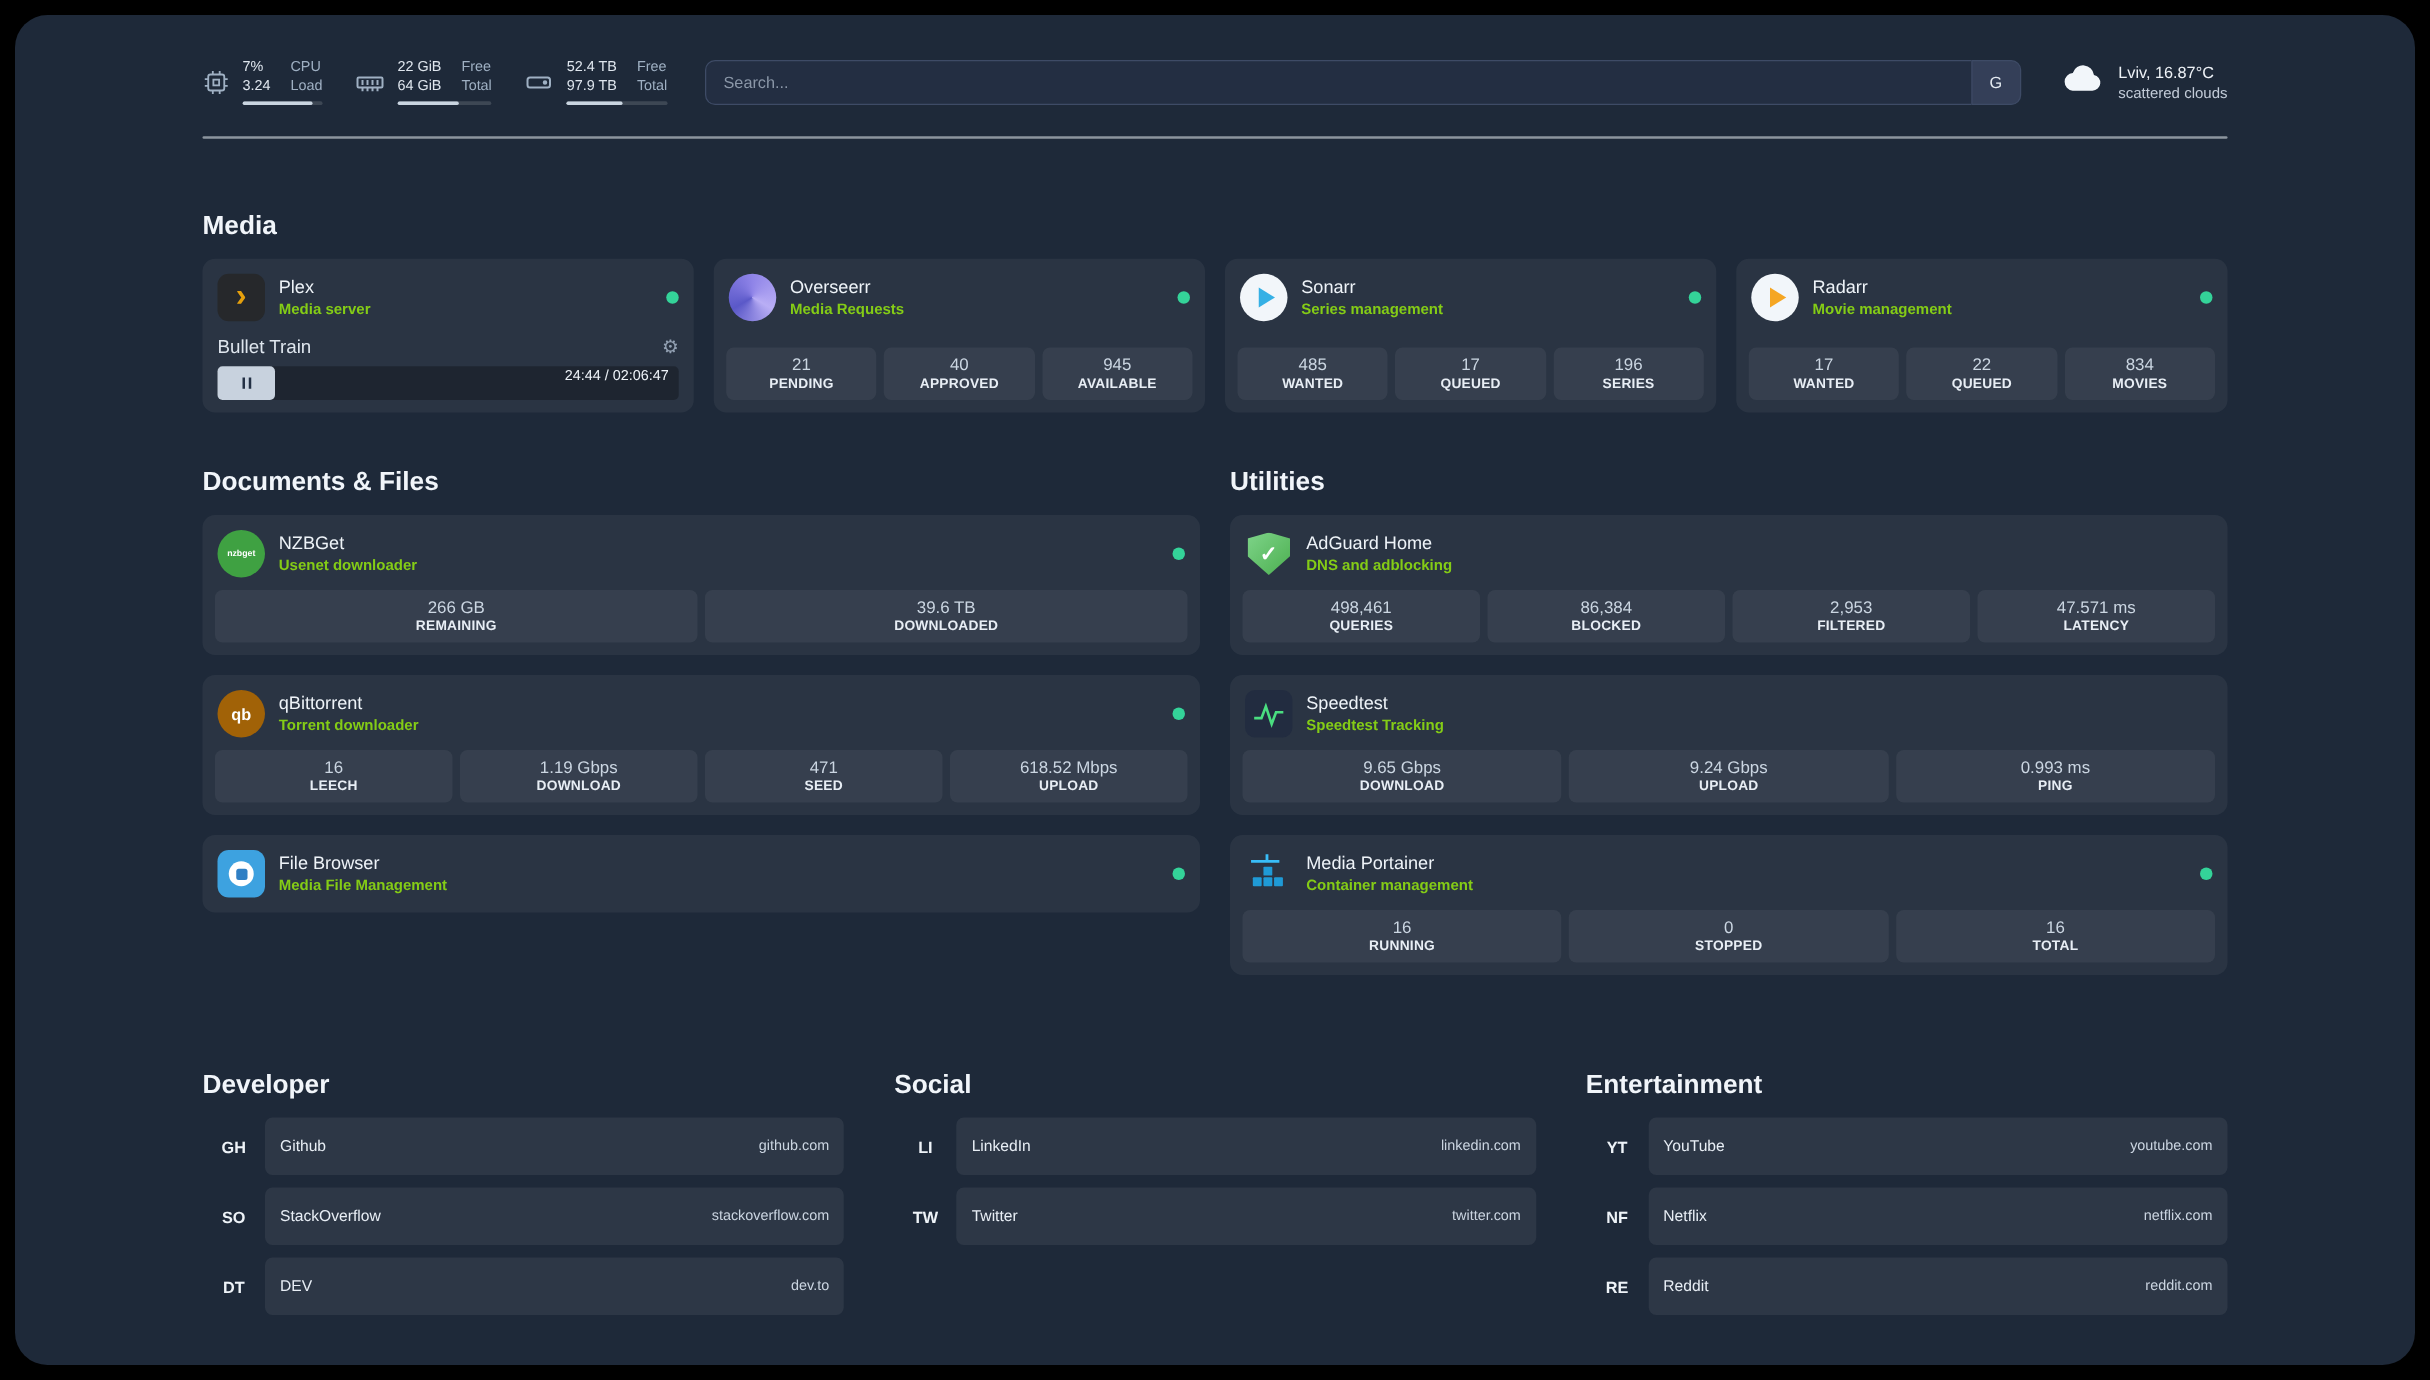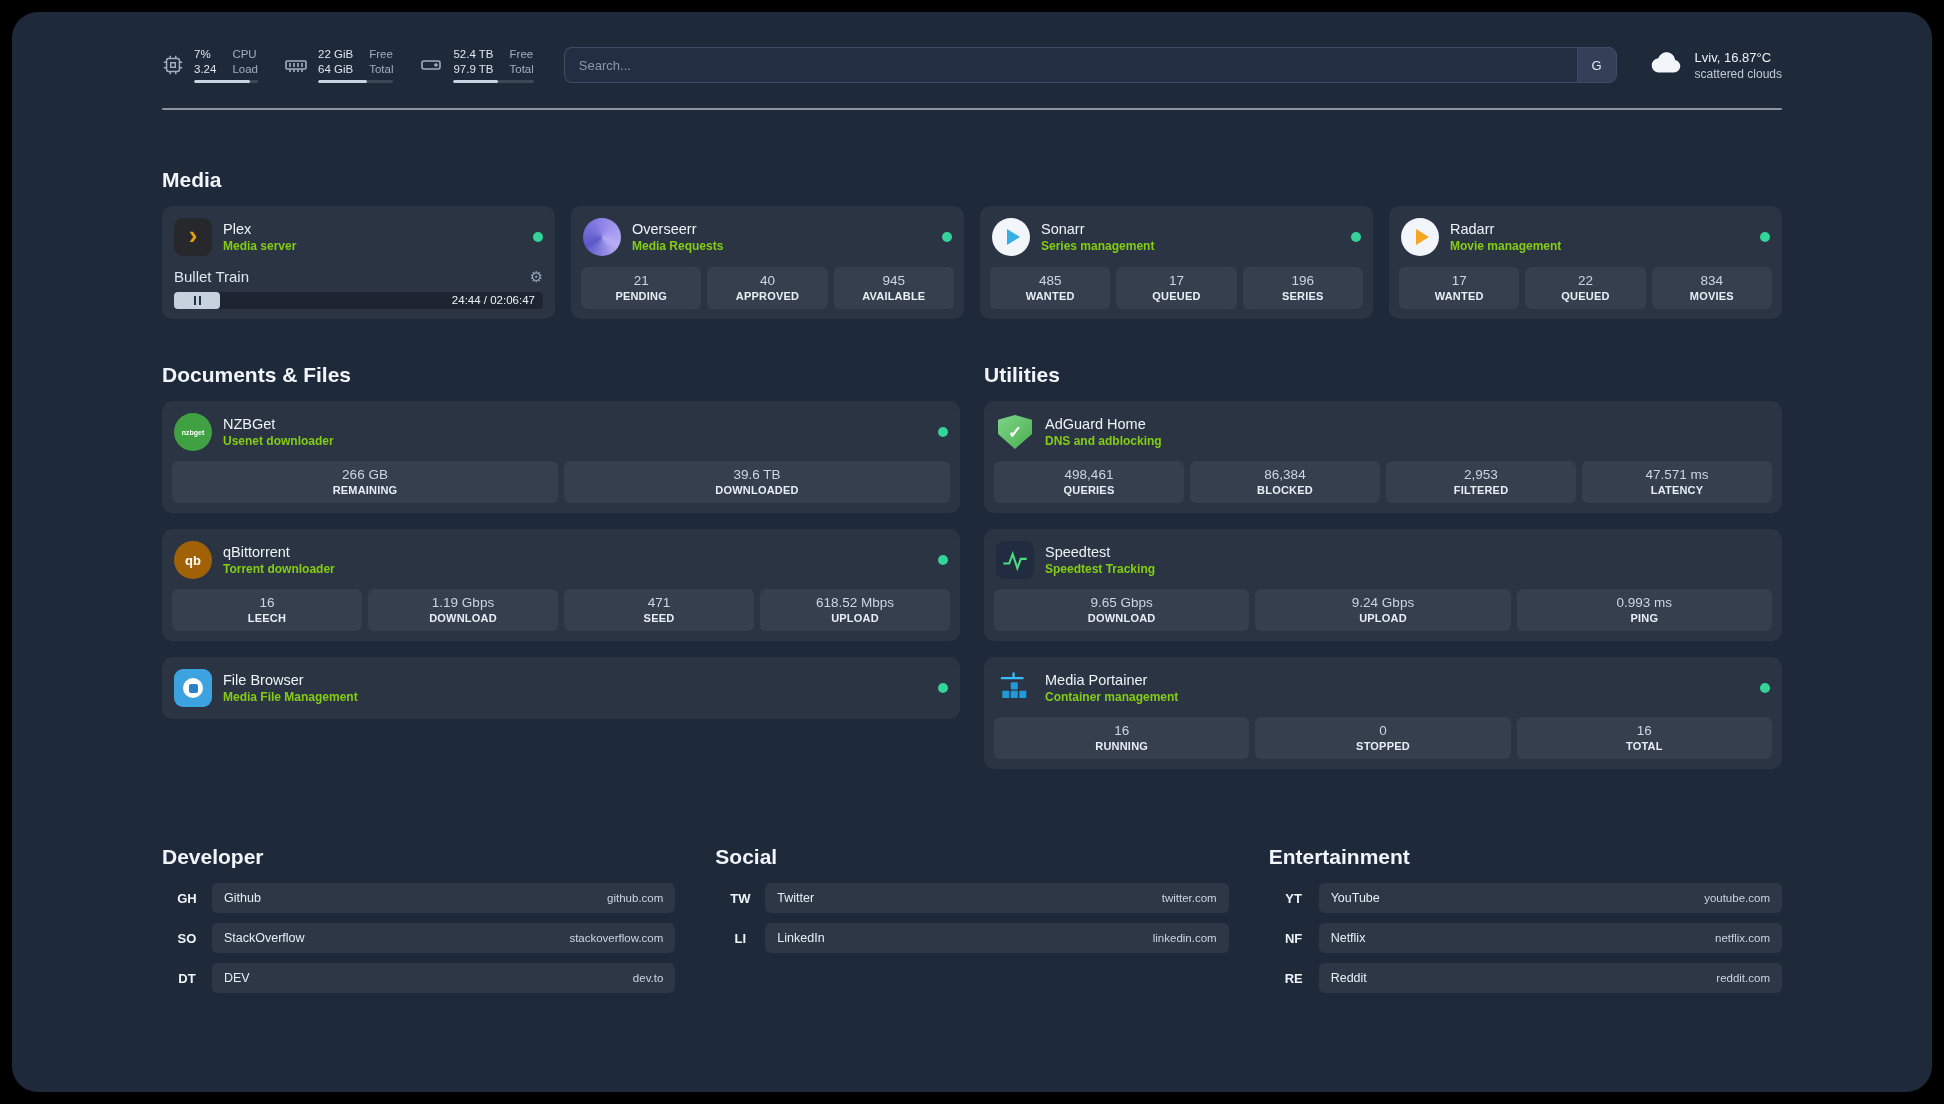--- a/index.html
+++ b/index.html
@@ -63,32 +63,32 @@
   .fb-dot { width:9px; height:9px; border-radius:2px; background:#2f7fc4; }
   .icon-adguard { width:34px; height:34px; background:linear-gradient(135deg,#7ed489,#4caf50); clip-path:polygon(50% 0,100% 14%,100% 56%,50% 100%,0 56%,0 14%); color:#fff; font-size:17px; font-weight:700; display:flex; align-items:center; justify-content:center; }
   .icon-speedtest { background:#222c40; border-radius:8px; }
   .icon-portainer { background:transparent; }
 
   
   .player { padding:0 2px; margin-top:2px; }
   .player-top { display:flex; align-items:center; margin-bottom:7px; }
   .player-title { font-size:15px; color:#dfe6ee; }
   .gear { margin-left:auto; color:#93a1b3; font-size:15px; cursor:pointer; line-height:1; }
-  .player-bar { position:relative; height:17px; background:rgba(0,0,0,0.28); border-radius:4px; }
+  .player-bar { position:relative; height:27px; background:rgba(0,0,0,0.28); border-radius:4px; }
   .played { position:absolute; left:0; top:0; height:100%; background:#c8d2de; border-radius:4px; display:flex; align-items:center; justify-content:center; }
   .pause-glyph { width:7px; height:9px; border-left:2px solid #233044; border-right:2px solid #233044; }
   .player-time { position:absolute; right:8px; top:0; line-height:17px; font-size:11.5px; color:#eef3f8; }
 
   
   .two-col { display:grid; grid-template-columns:1fr 1fr; gap:0 24px; margin-top:44px; }
   .col .card { margin-bottom:16px; }
 
   
   .bookmarks { display:grid; grid-template-columns:1fr 1fr 1fr; gap:0 40px; margin-top:60px; }
-  .bm-row { display:flex; align-items:center; height:30px; margin-bottom:10px; cursor:pointer; }
+  .bm-row { display:flex; align-items:center; height:46px; margin-bottom:10px; cursor:pointer; }
   .bm-abbr { width:50px; display:flex; align-items:center; justify-content:center; font-size:13px; font-weight:700; color:#eef3f8; }
   .bm-pill { flex:1; height:100%; background:rgba(255,255,255,0.065); border-radius:6px; display:flex; align-items:center; padding:0 12px; }
   .bm-name { font-size:12.5px; color:#e8eef5; }
   .bm-domain { margin-left:auto; font-size:11.5px; color:#cbd5e1; }
 </style>
 </head>
 <body>
 
 <div class="screen">
   <div class="container">
@@ -488,33 +488,33 @@
           <span class="bm-pill">
             <span class="bm-name">DEV</span>
             <span class="bm-domain">dev.to</span>
           </span>
         </div>
       </div>
 
       <div>
         <div class="section-title">Social</div>
         <div class="bm-row">
+          <span class="bm-abbr">LI</span>
+          <span class="bm-pill">
+            <span class="bm-name">LinkedIn</span>
+            <span class="bm-domain">linkedin.com</span>
+          </span>
+        </div>
+        <div class="bm-row">
           <span class="bm-abbr">TW</span>
           <span class="bm-pill">
             <span class="bm-name">Twitter</span>
             <span class="bm-domain">twitter.com</span>
           </span>
         </div>
-        <div class="bm-row">
-          <span class="bm-abbr">LI</span>
-          <span class="bm-pill">
-            <span class="bm-name">LinkedIn</span>
-            <span class="bm-domain">linkedin.com</span>
-          </span>
-        </div>
       </div>
 
       <div>
         <div class="section-title">Entertainment</div>
         <div class="bm-row">
           <span class="bm-abbr">YT</span>
           <span class="bm-pill">
             <span class="bm-name">YouTube</span>
             <span class="bm-domain">youtube.com</span>
           </span>

